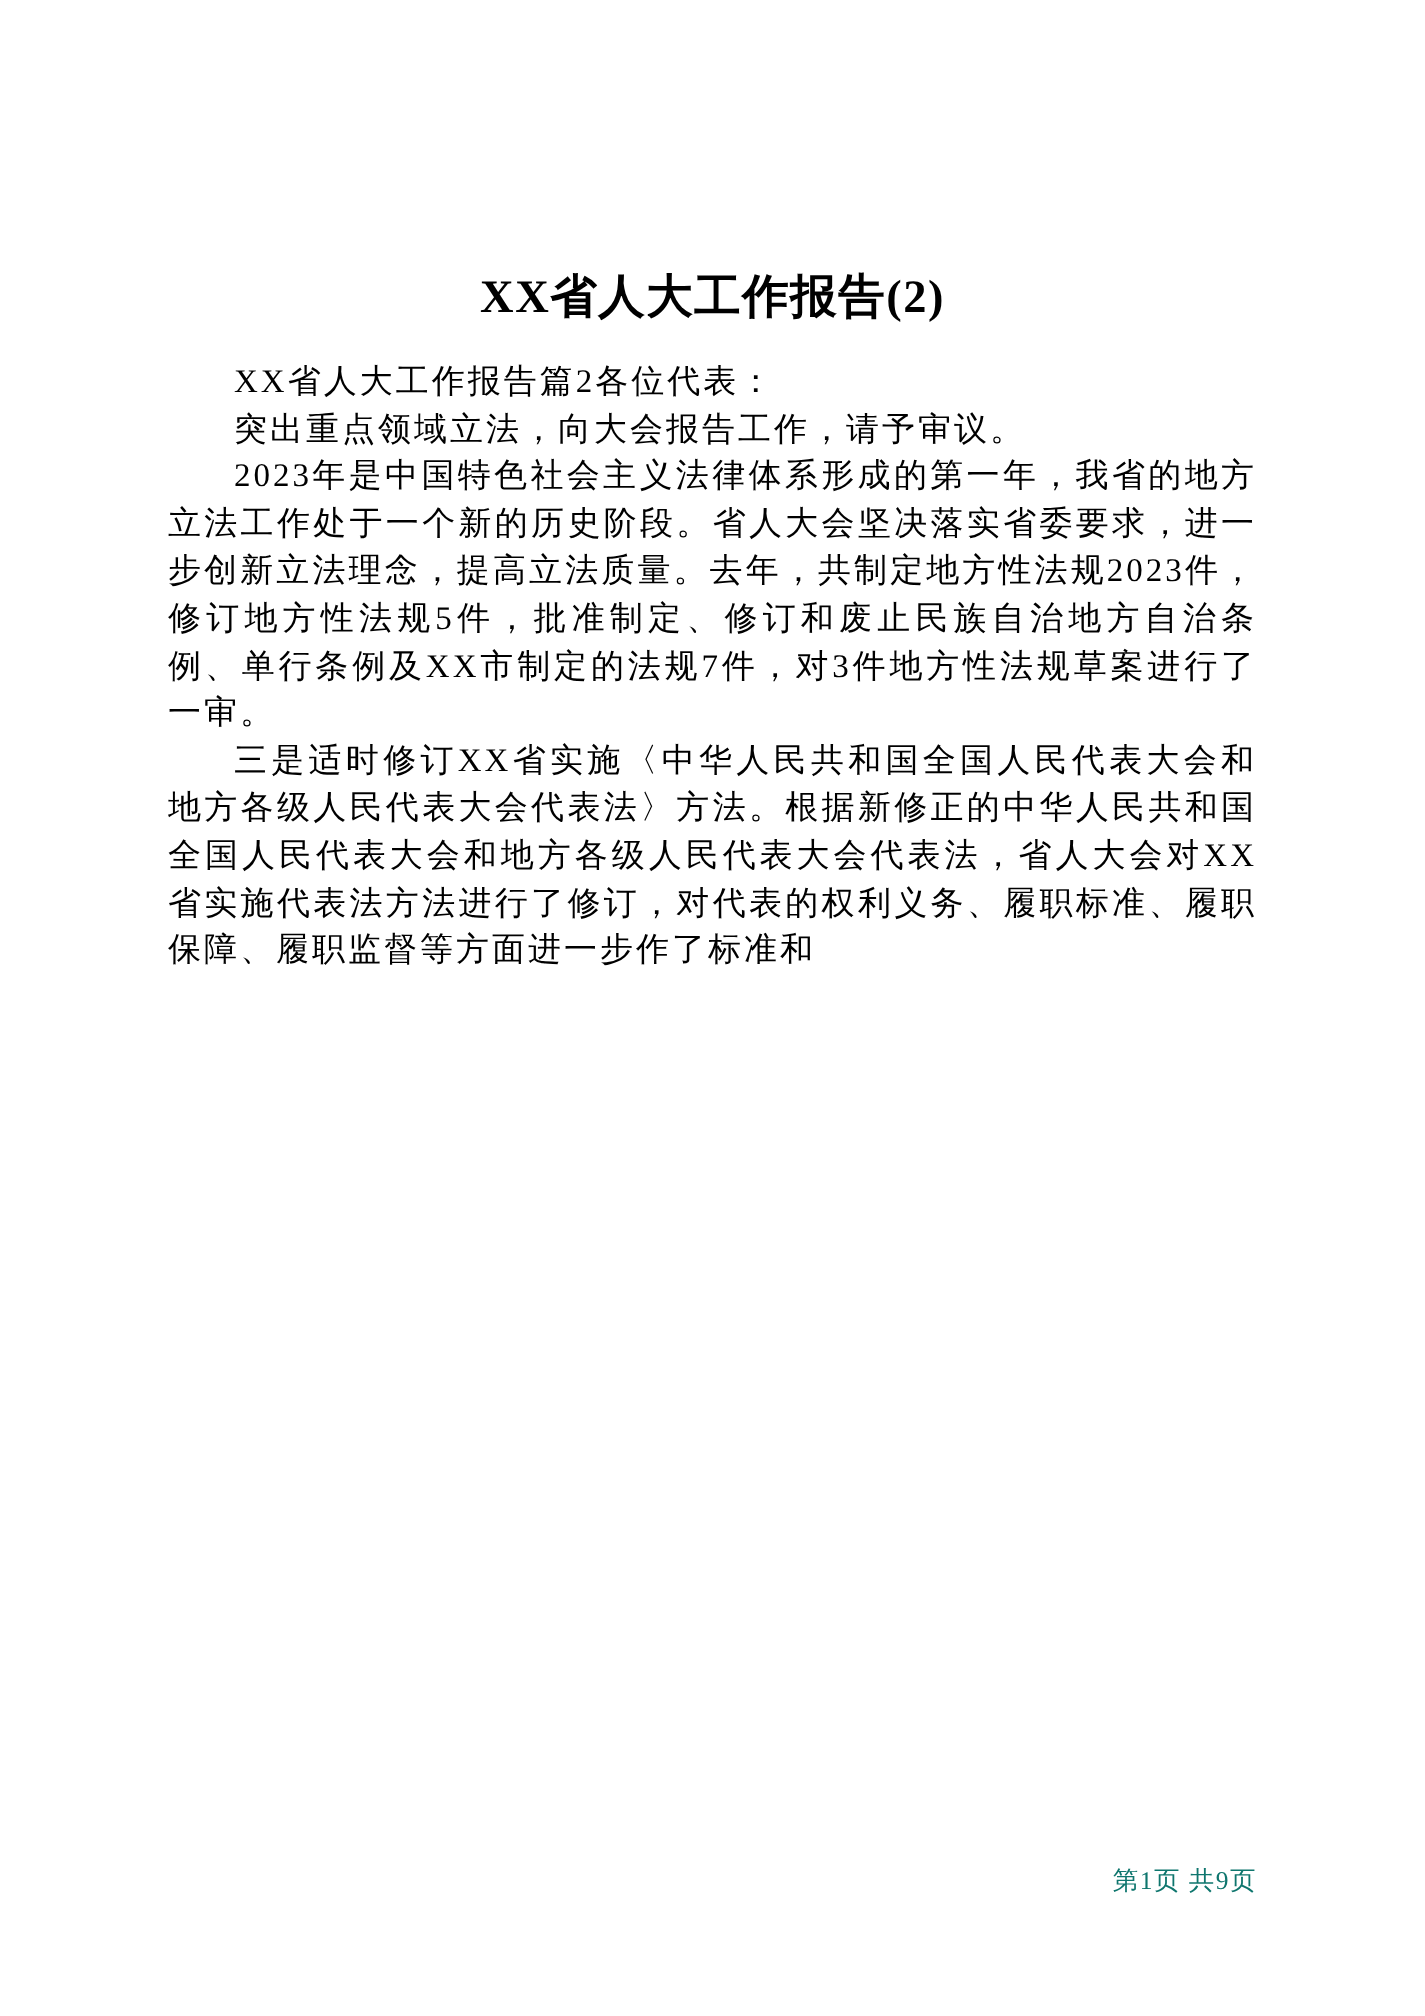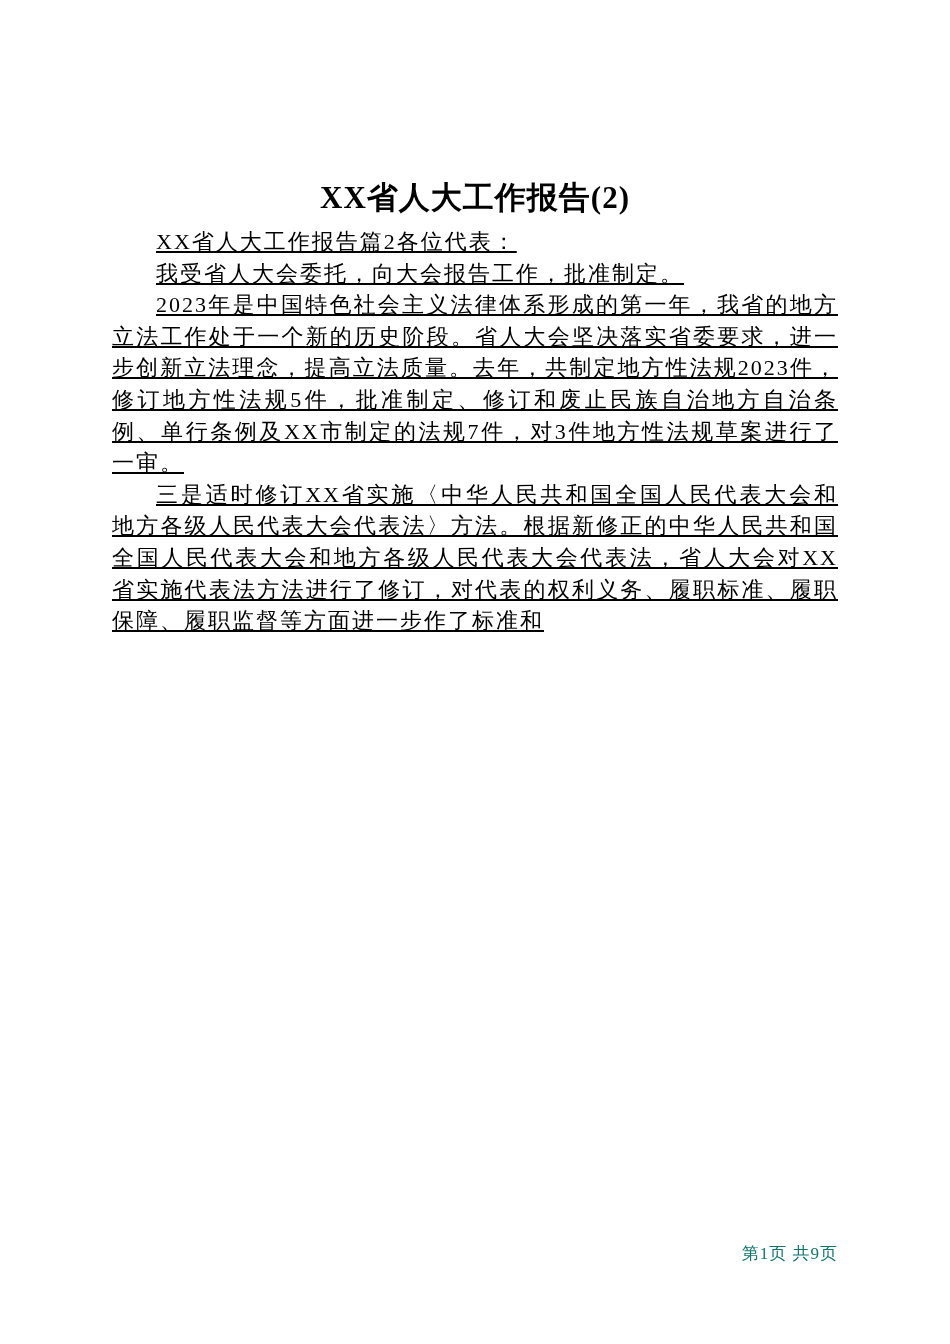--- a/index.html
+++ b/index.html
@@ -13,56 +13,55 @@
     height: 1344px;
     margin: 0 auto;
     background: #ffffff;
     color: #000000;
     font-family: "Liberation Serif", "DejaVu Serif", serif;
     box-sizing: border-box;
     padding: 178px 112px 0 112px;
     overflow: hidden;
   }
   .doc-title {
-    margin: 0 0 8px 0;
+    margin: 0 0 20px 0;
     font-size: 31px;
     font-weight: bold;
     text-align: center;
     letter-spacing: 1px;
     line-height: 40px;
   }
   .doc-body p {
     margin: 0;
     font-size: 22px;
     line-height: 31.6px;
     letter-spacing: 2px;
     text-align: justify;
     text-indent: 2em;
     word-break: break-all;
-    text-decoration: underline;
   }
   .page-footer {
     position: absolute;
     top: 1242px;
     right: 112px;
     font-size: 17px;
     letter-spacing: 1px;
     color: #0f766e;
   }
 </style>
 </head>
 <body>
 
 <div class="page">
 
   <h1 class="doc-title">XX省人大工作报告(2)</h1>
 
   <div class="doc-body">
     <p>XX省人大工作报告篇2各位代表：</p>
-    <p>我受省人大会委托，向大会报告工作，批准制定。</p>
+    <p>突出重点领域立法，向大会报告工作，请予审议。</p>
     <p>2023年是中国特色社会主义法律体系形成的第一年，我省的地方立法工作处于一个新的历史阶段。省人大会坚决落实省委要求，进一步创新立法理念，提高立法质量。去年，共制定地方性法规2023件，修订地方性法规5件，批准制定、修订和废止民族自治地方自治条例、单行条例及XX市制定的法规7件，对3件地方性法规草案进行了一审。</p>
     <p>三是适时修订XX省实施〈中华人民共和国全国人民代表大会和地方各级人民代表大会代表法〉方法。根据新修正的中华人民共和国全国人民代表大会和地方各级人民代表大会代表法，省人大会对XX省实施代表法方法进行了修订，对代表的权利义务、履职标准、履职保障、履职监督等方面进一步作了标准和</p>
   </div>
 
   <div class="page-footer">
     <span>第1页 共9页</span>
   </div>
 
 </div>
 

